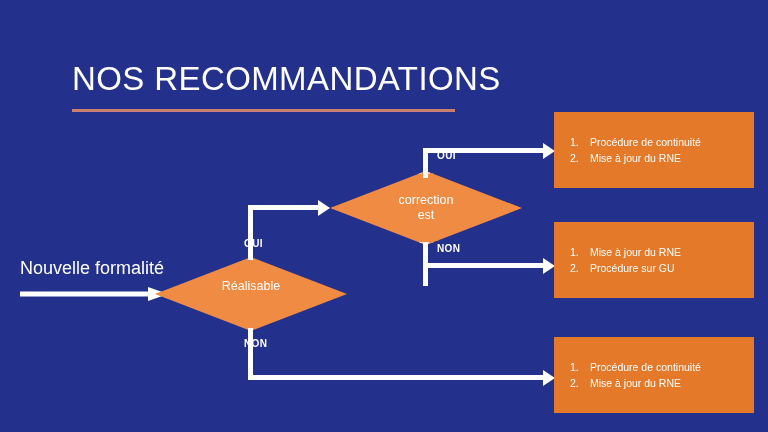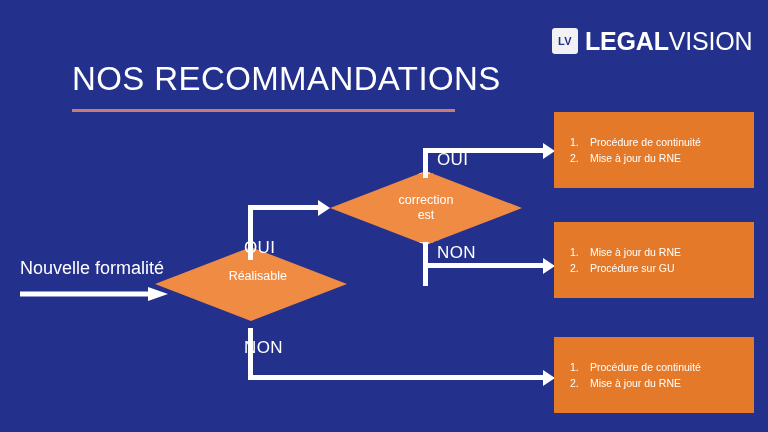--- a/index.html
+++ b/index.html
@@ -97,24 +97,23 @@
     justify-content: center;
     text-align: center;
     color: #ffffff;
     font-size: 12.5px;
     line-height: 15px;
     background: #ef8b43;
     clip-path: polygon(50% 0%, 100% 50%, 50% 100%, 0% 50%);
   }
   #diamond-gu {
     left: 155px;
-    top: 247px;
+    top: 257px;
     width: 192px;
     height: 74px;
-    justify-content: flex-end;
   }
   #diamond-correction {
     left: 330px;
     top: 171px;
     width: 192px;
     height: 74px;
   }
   .diamond span { display: block; padding: 0 30px; }
 
   
@@ -155,42 +154,36 @@
     height: 0;
     border-top: 8px solid transparent;
     border-bottom: 8px solid transparent;
     border-left: 12px solid #ffffff;
   }
 
   
   .branch-label {
     position: absolute;
     color: #ffffff;
-    font-size: 17px;
-    font-weight: normal;
+    font-size: 10px;
+    font-weight: bold;
     letter-spacing: 0.4px;
     white-space: nowrap;
     text-align: right;
   }
   #label-oui-1 { left: 244px; top: 238px; }
   #label-non-1 { left: 244px; top: 338px; }
   #label-oui-2 { left: 437px; top: 150px; }
   #label-non-2 { left: 437px; top: 243px; }
 </style>
 </head>
 <body>
 
 <div id="slide">
 
-  <div id="logo">
-    <div id="logo-mark">LV</div>
-    <div id="logo-text">
-      <span class="bold">LEGAL</span><span class="light">VISION</span>
-    </div>
-  </div>
 
   <div id="page-title">NOS RECOMMANDATIONS</div>
   <div id="title-rule"></div>
 
   <div id="entry-label">Nouvelle formalité</div>
   <svg id="entry-arrow" viewBox="0 0 148 14">
     <rect x="0" y="4.5" width="130" height="5" fill="#ffffff"></rect>
     <polygon points="128,0 148,7 128,14" fill="#ffffff"></polygon>
   </svg>
 

